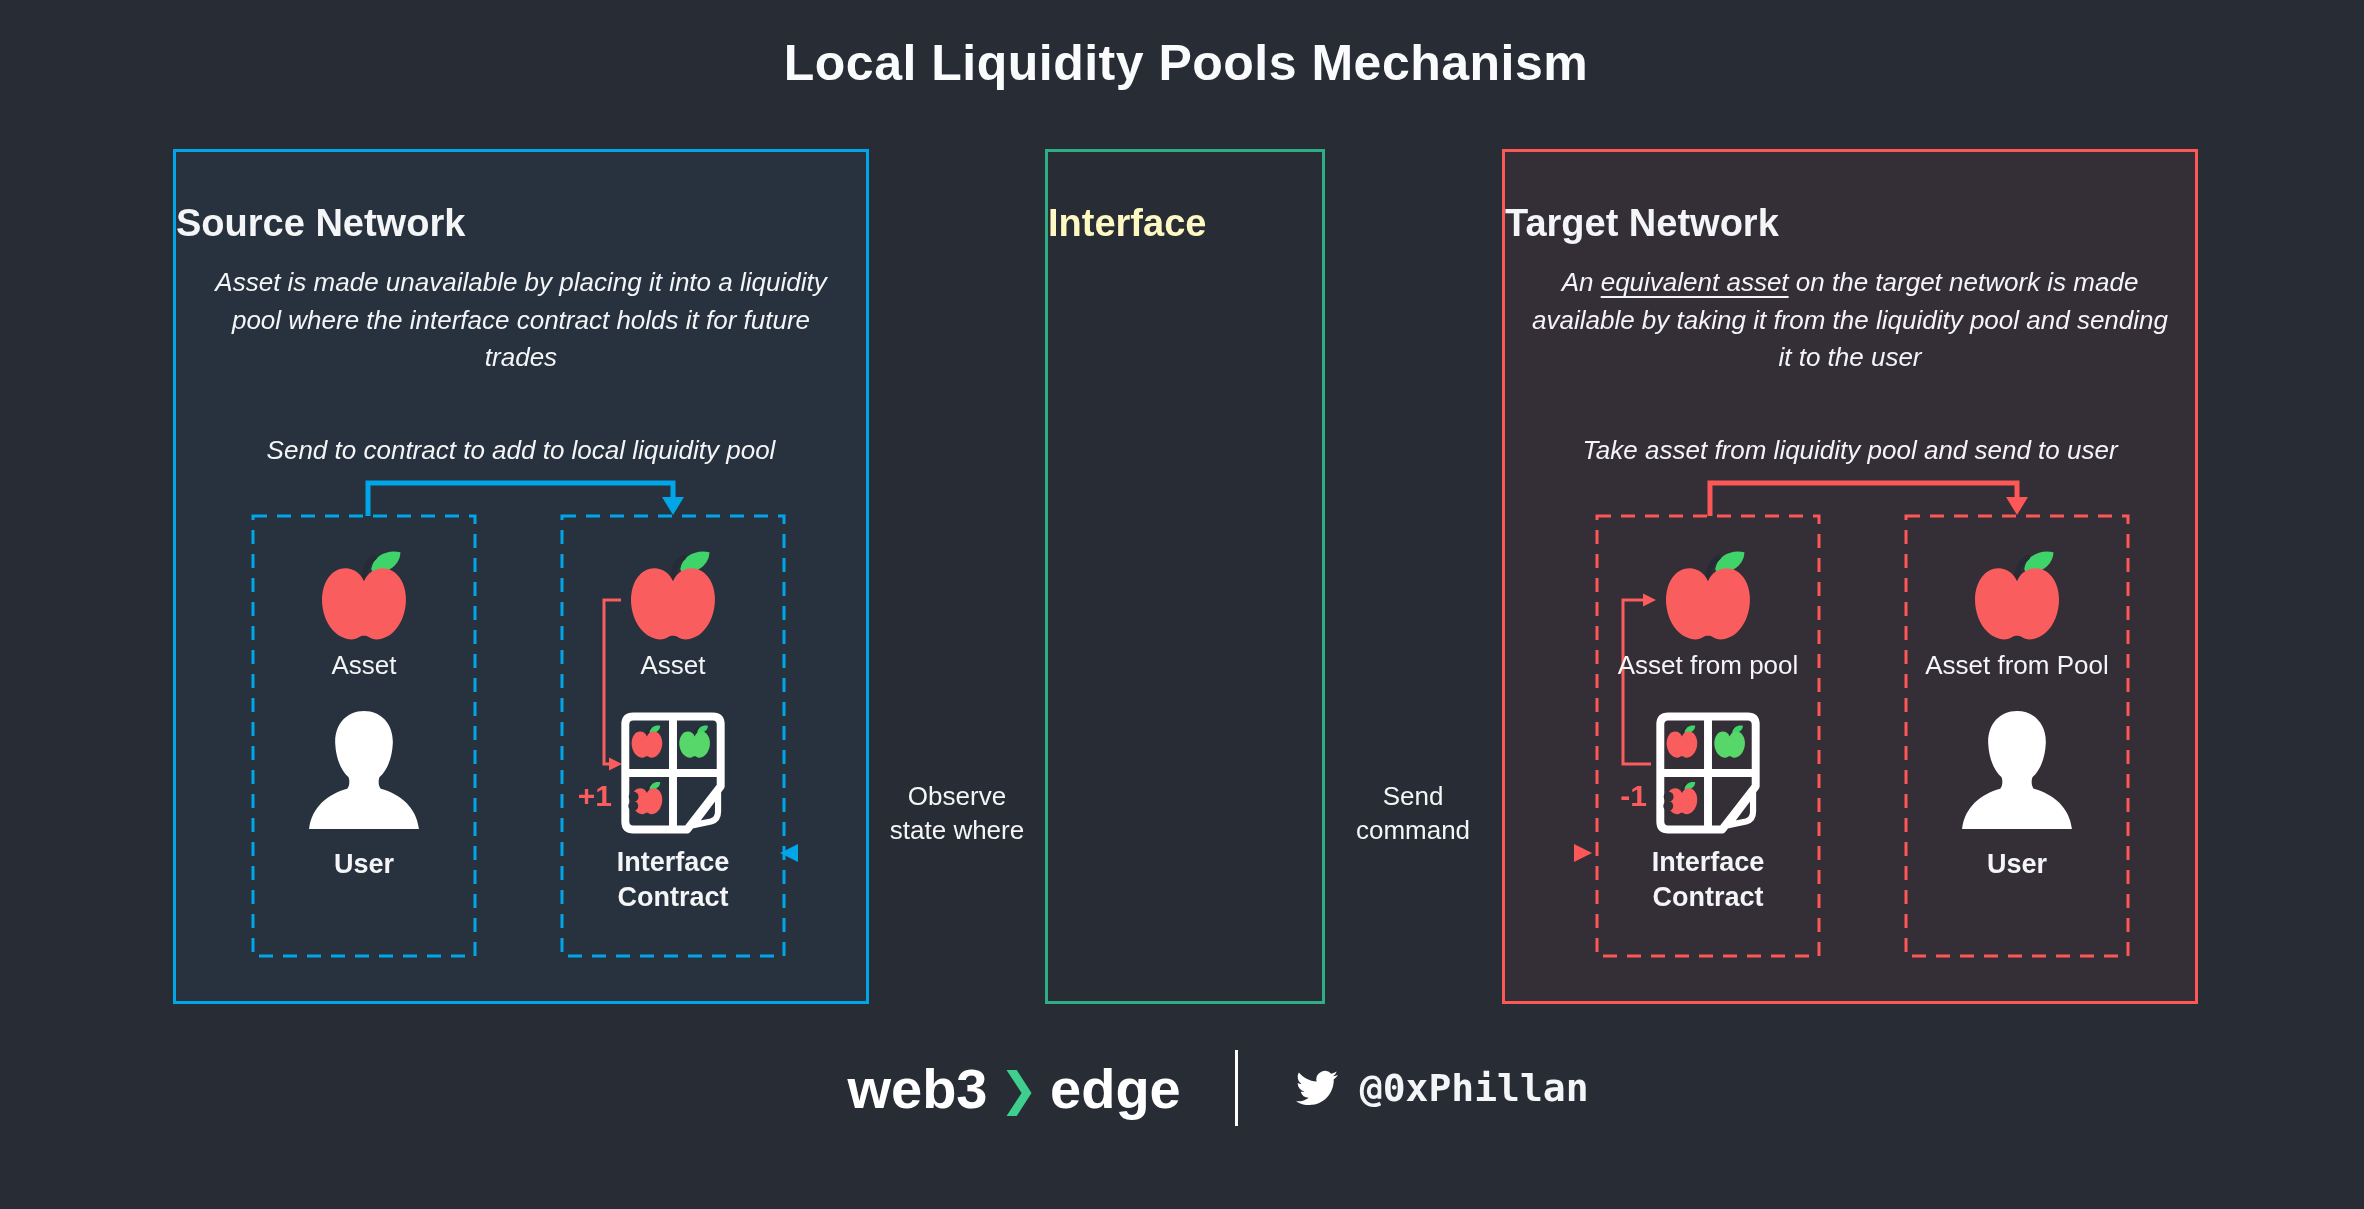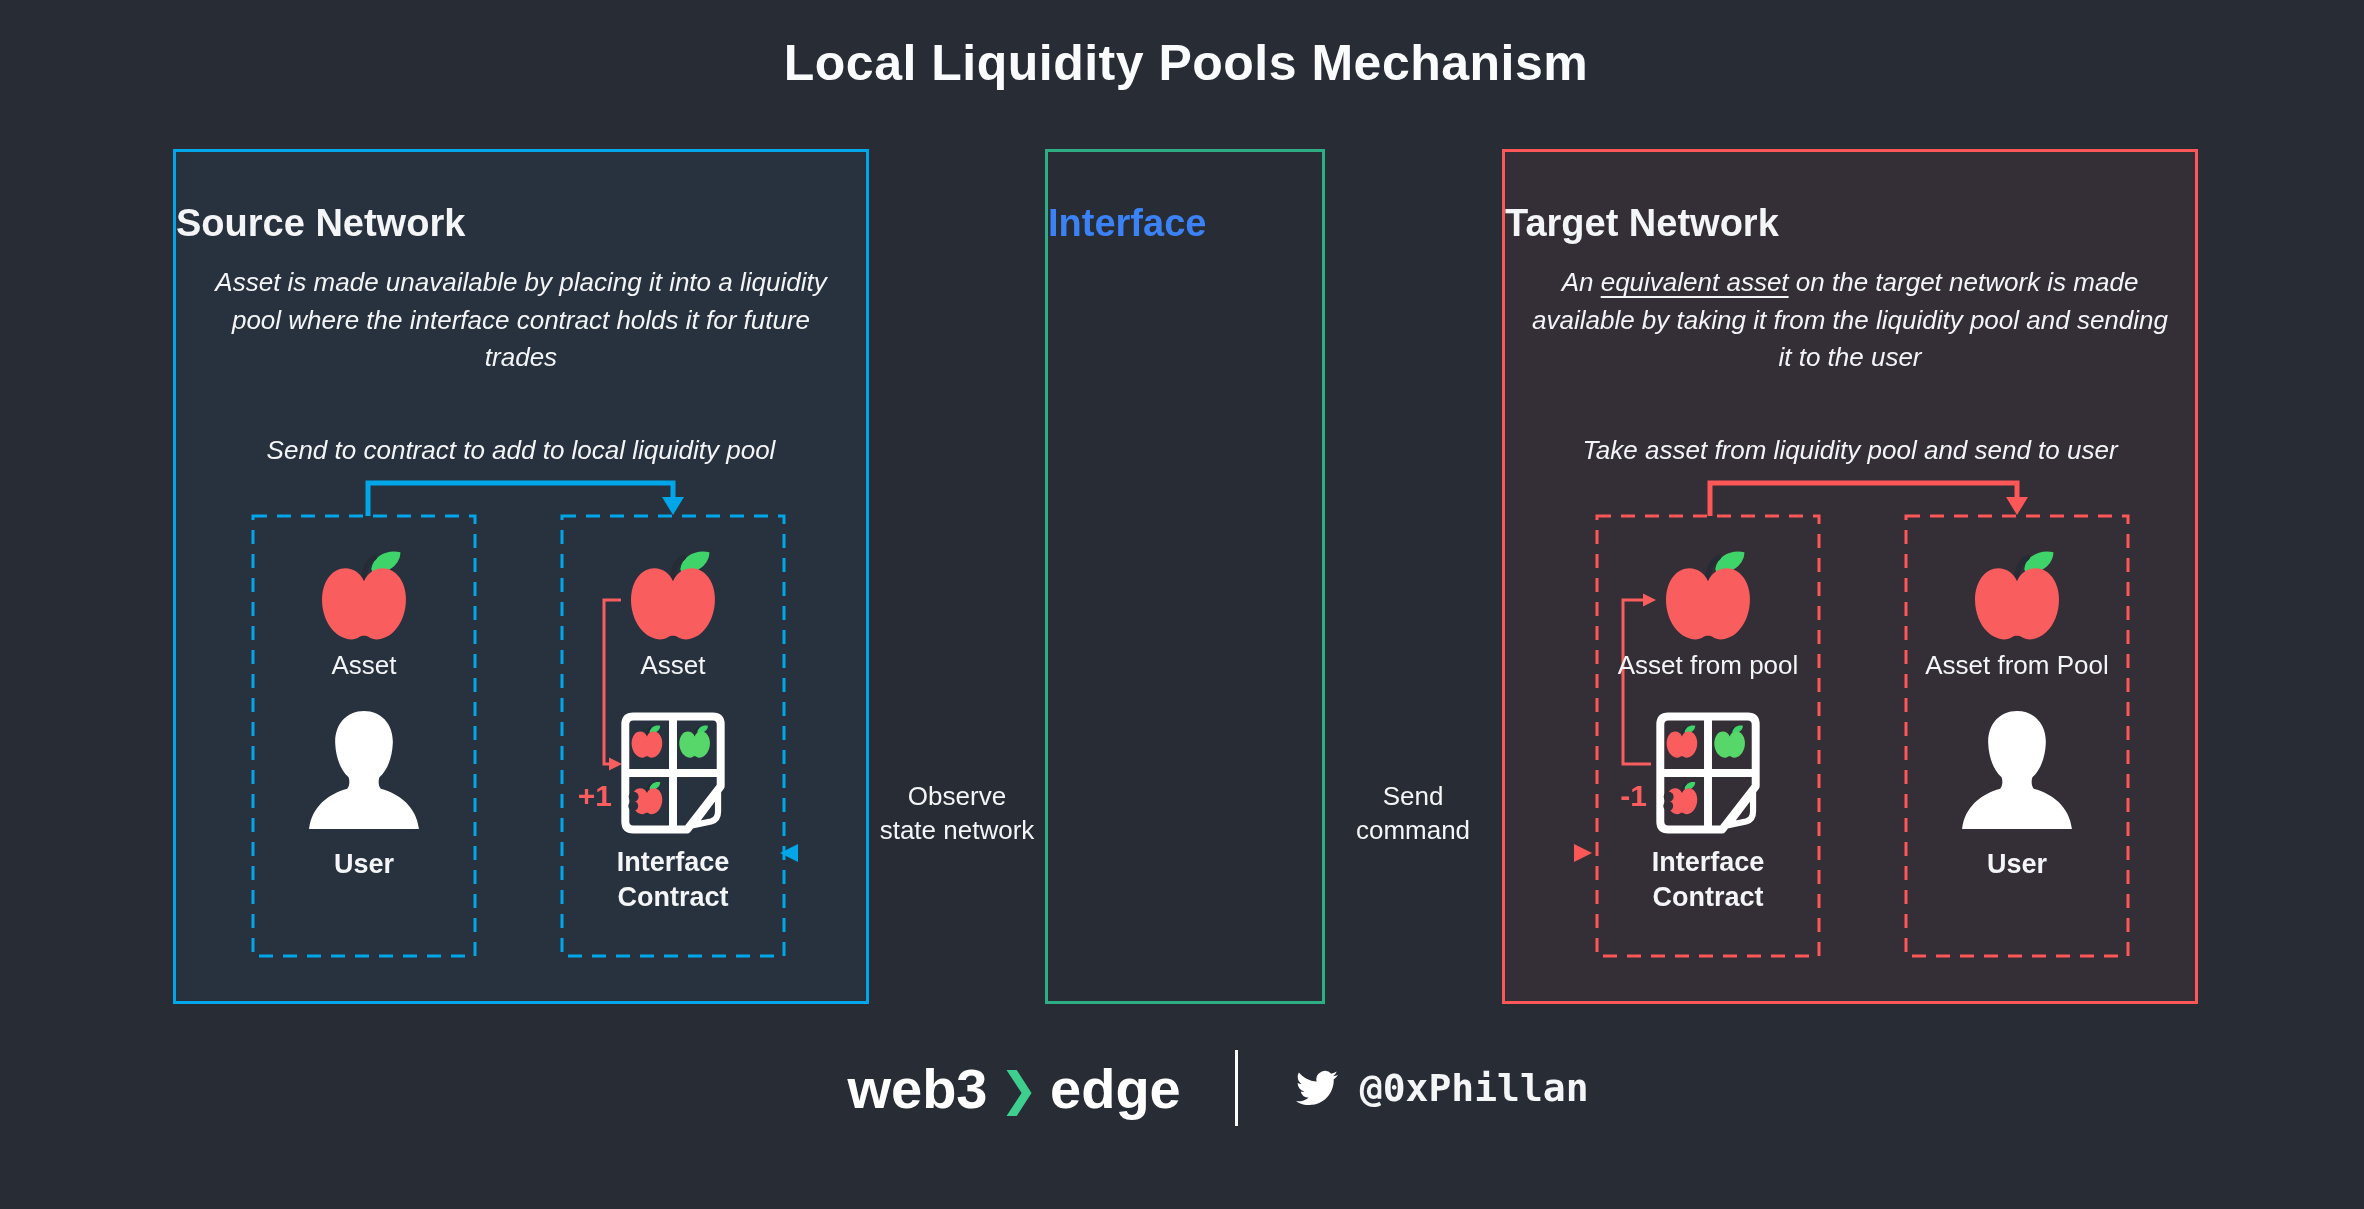--- a/index.html
+++ b/index.html
@@ -9,21 +9,21 @@
   .page-title{position:absolute;top:34px;left:4px;width:100%;text-align:center;
               font-size:50px;font-weight:bold;letter-spacing:.5px;color:#fafbfc;}
 
   .panel{position:absolute;top:149px;height:855px;box-sizing:border-box;border:3px solid;}
   #source-panel{left:173px;width:696px;background:#27323e;border-color:#00a6e8;}
   #interface-panel{left:1045px;width:280px;background:transparent;border-color:#2fae85;}
   #target-panel{left:1502px;width:696px;background:#342e36;border-color:#fd5757;}
 
   .panel-title{position:absolute;top:50px;left:0;width:100%;
                font-size:38px;font-weight:bold;}
-  #interface-panel .panel-title{color:#3b82f6;}
+  #interface-panel .panel-title{color:#fef9c3;}
 
   .panel-desc{position:absolute;top:112px;left:50%;transform:translateX(-50%);width:648px;
               text-align:center;font-style:italic;font-size:26px;line-height:1.45;}
   .panel-desc .ul{text-decoration:underline;text-underline-offset:5px;text-decoration-thickness:2px;text-align:center;}
   .panel-hint{position:absolute;top:283px;left:0;width:100%;text-align:center;
               font-style:italic;font-size:26px;}
 
   .diagram-svg{position:absolute;left:0;top:0;width:696px;height:855px;pointer-events:none;}
   .delta{fill:#f95d5d;font-size:30px;font-weight:bold;
          font-family:"Liberation Sans","DejaVu Sans",sans-serif;}
@@ -189,21 +189,21 @@
       <div class="entity-label">User</div>
     </div>
   </div>
 
   <svg class="gap-arrow" id="observe-arrow" viewBox="0 0 280 54">
     <path d="M276,27 L28,27" stroke="url(#gradObserve)" stroke-width="4" fill="none"></path>
     <path d="M28,18 L28,36 L10,27 Z" fill="#00a6e8"></path>
   </svg>
   <div class="gap-label" id="observe-label">
     <div>Observe</div>
-    <div>state network</div>
+    <div>state where</div>
   </div>
 
   <svg class="gap-arrow" id="send-arrow" viewBox="0 0 280 54">
     <path d="M4,27 L252,27" stroke="url(#gradSend)" stroke-width="4" fill="none"></path>
     <path d="M252,18 L252,36 L270,27 Z" fill="#fd5757"></path>
   </svg>
   <div class="gap-label" id="send-label">
     <div>Send</div>
     <div>command</div>
   </div>

